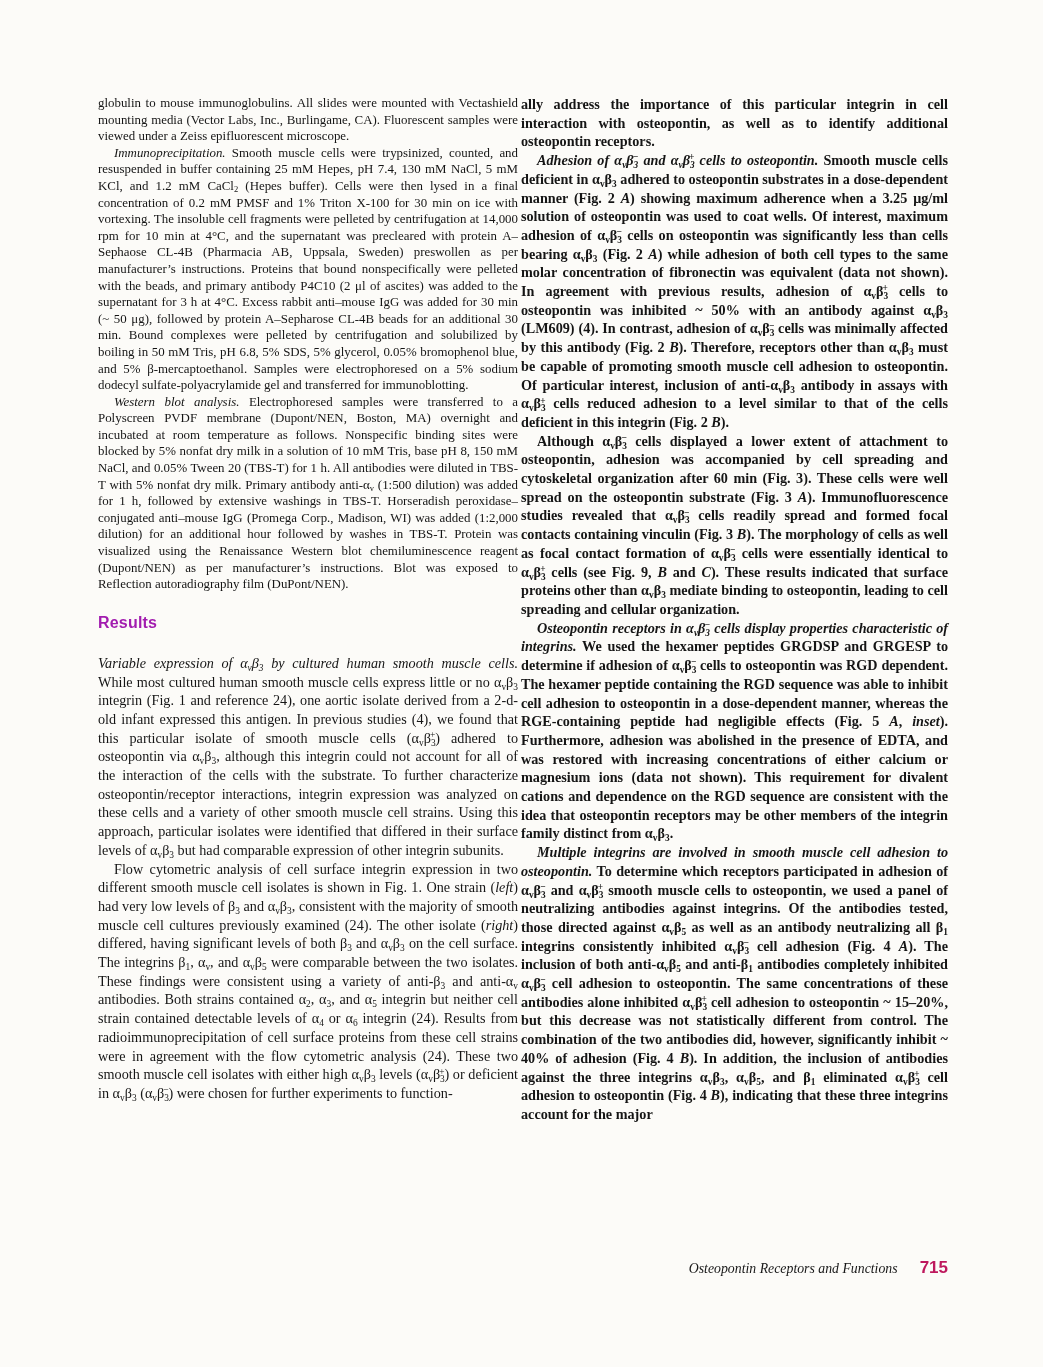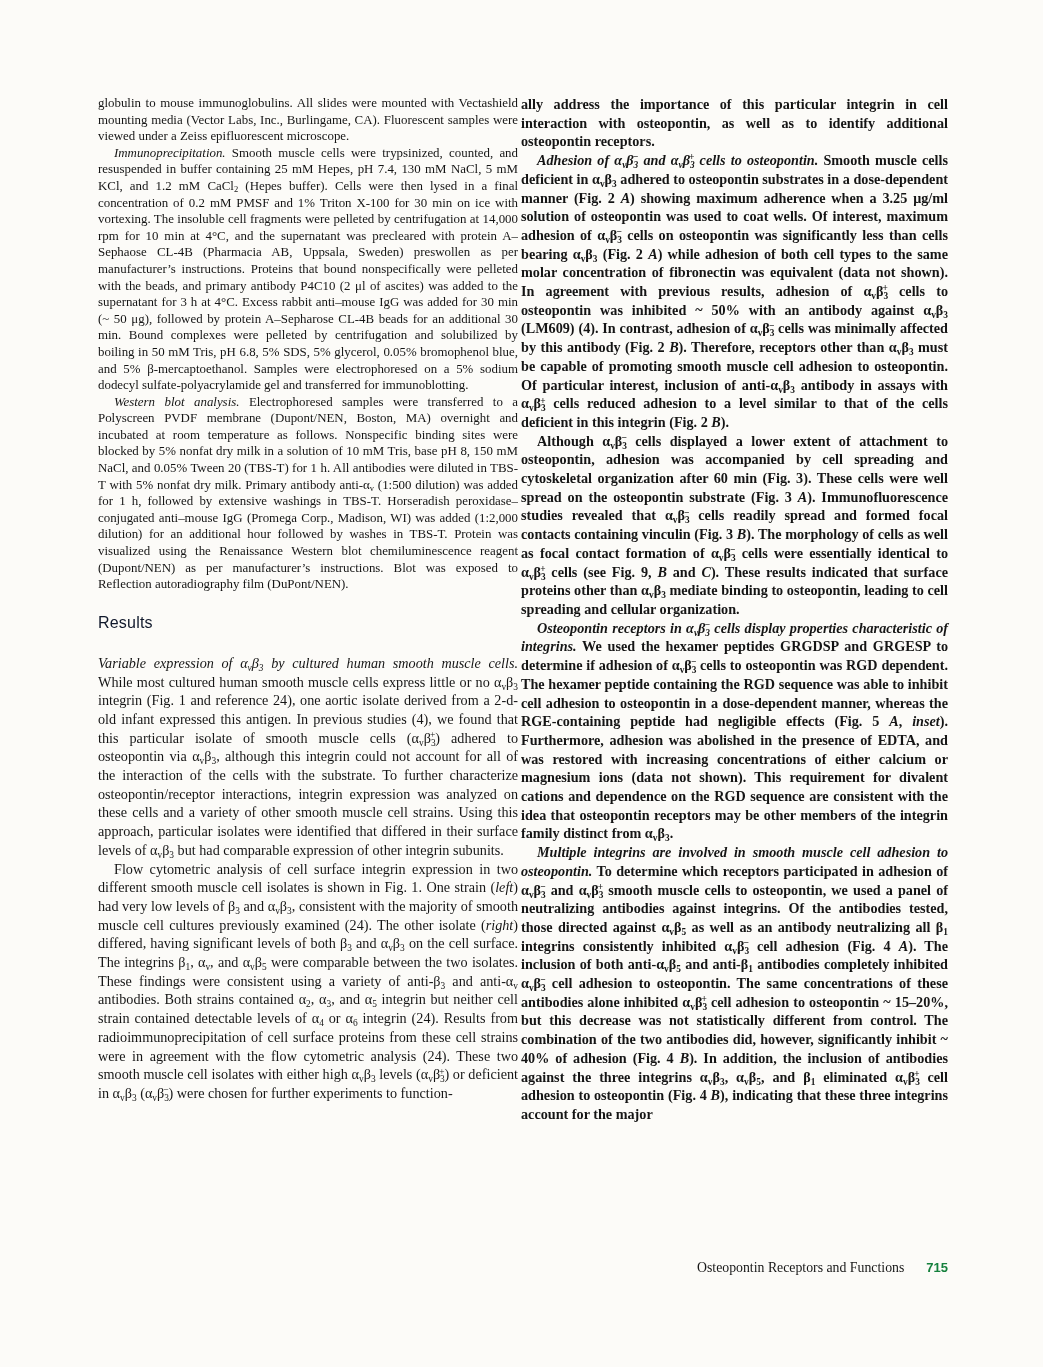--- a/index.html
+++ b/index.html
@@ -25,43 +25,44 @@
   }
   .methods { font-size: 12.9px; line-height: 16.6px; }
   .results { font-size: 14.2px; line-height: 18.7px; }
   .indent  { text-indent: 16px; }
   .para sub { font-size: 0.66em; vertical-align: -0.28em; line-height: 0; }
   .para sup { font-size: 0.66em; vertical-align: 0.5em;  line-height: 0; }
   .para sup.st { margin-left: -0.6em; }
   .section-heading {
     font-family: "Liberation Sans", sans-serif;
     font-size: 16px;
-    font-weight: 400;
+    font-weight: 700;
     letter-spacing: 0.2px;
-    color: #0f172a;
+    color: #a21caf;
     margin: 21px 0 22px 0;
   }
   .footer {
     position: absolute;
     left: 521px;
     top: 1258px;
     width: 427px;
     text-align: right;
     white-space: nowrap;
   }
   .running-title {
     font-family: "Liberation Serif", serif;
+    font-style: italic;
     font-size: 13.8px;
     color: #171717;
   }
   .page-number {
     font-family: "Liberation Sans", sans-serif;
     font-weight: 700;
-    font-size: 13px;
-    color: #15803d;
+    font-size: 17px;
+    color: #be185d;
     margin-left: 22px;
   }
 </style>
 </head>
 <body>
 
 <div class="page">
   <div class="col col-left">
       <p class="para methods">globulin to mouse immunoglobulins. All slides were mounted with Vectashield mounting media (Vector Labs, Inc., Burlingame, CA). Fluorescent samples were viewed under a Zeiss epifluorescent microscope.</p>
       <p class="para methods indent"><i>Immunoprecipitation.</i> Smooth muscle cells were trypsinized, counted, and resuspended in buffer containing 25 mM Hepes, pH 7.4, 130 mM NaCl, 5 mM KCl, and 1.2 mM CaCl<sub>2</sub> (Hepes buffer). Cells were then lysed in a final concentration of 0.2 mM PMSF and 1% Triton X-100 for 30 min on ice with vortexing. The insoluble cell fragments were pelleted by centrifugation at 14,000 rpm for 10 min at 4°C, and the supernatant was precleared with protein A–Sephaose CL-4B (Pharmacia AB, Uppsala, Sweden) preswollen as per manufacturer’s instructions. Proteins that bound nonspecifically were pelleted with the beads, and primary antibody P4C10 (2 μl of ascites) was added to the supernatant for 3 h at 4°C. Excess rabbit anti–mouse IgG was added for 30 min (~ 50 μg), followed by protein A–Sepharose CL-4B beads for an additional 30 min. Bound complexes were pelleted by centrifugation and solubilized by boiling in 50 mM Tris, pH 6.8, 5% SDS, 5% glycerol, 0.05% bromophenol blue, and 5% β-mercaptoethanol. Samples were electrophoresed on a 5% sodium dodecyl sulfate-polyacrylamide gel and transferred for immunoblotting.</p>

